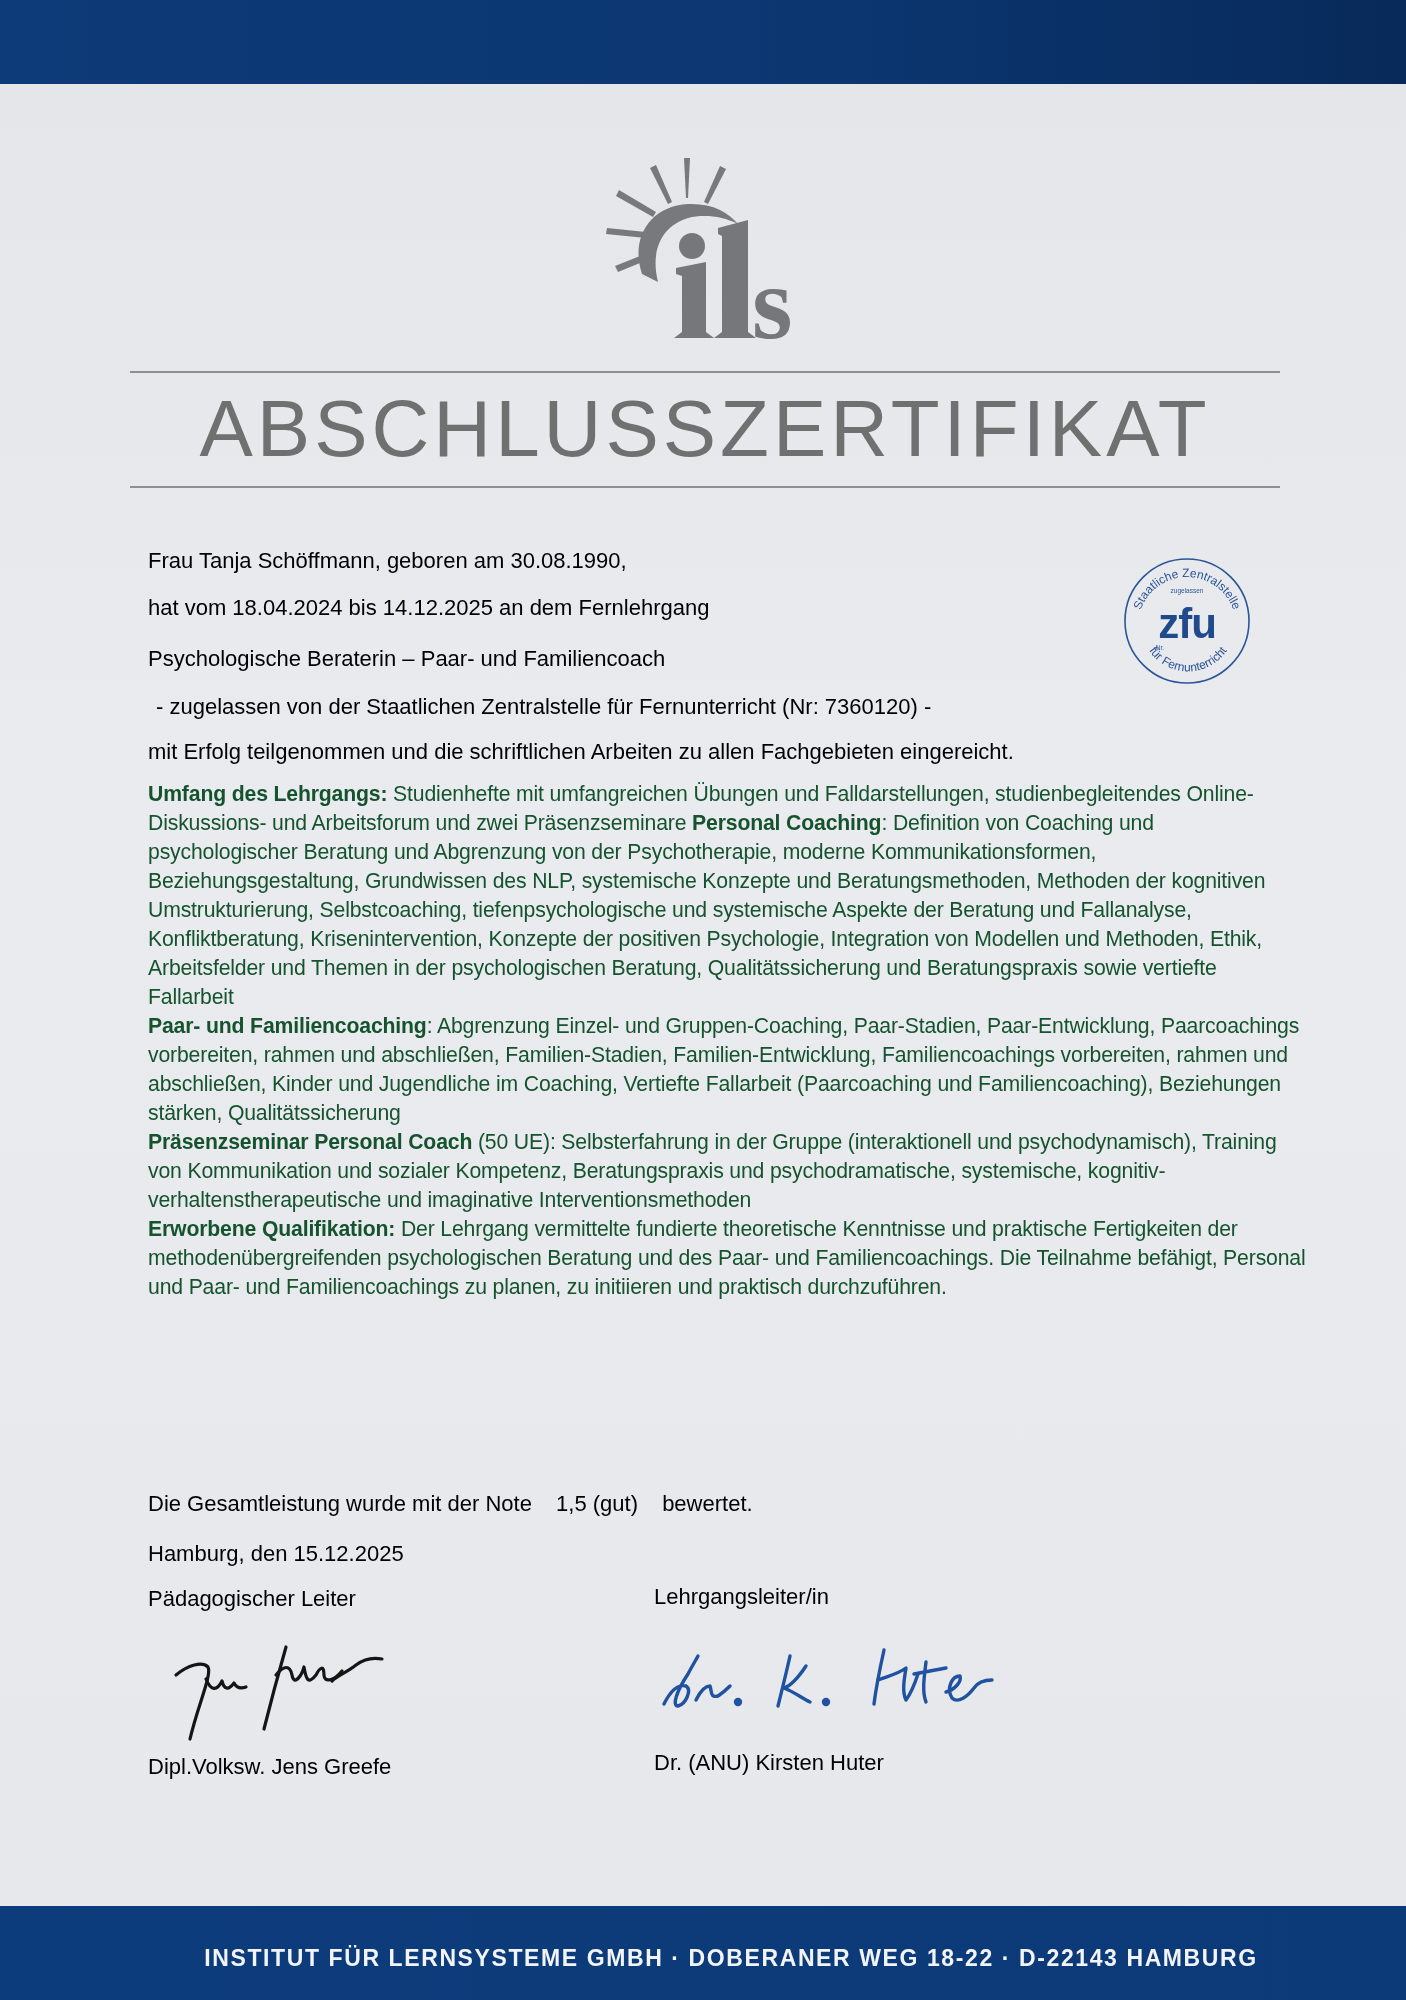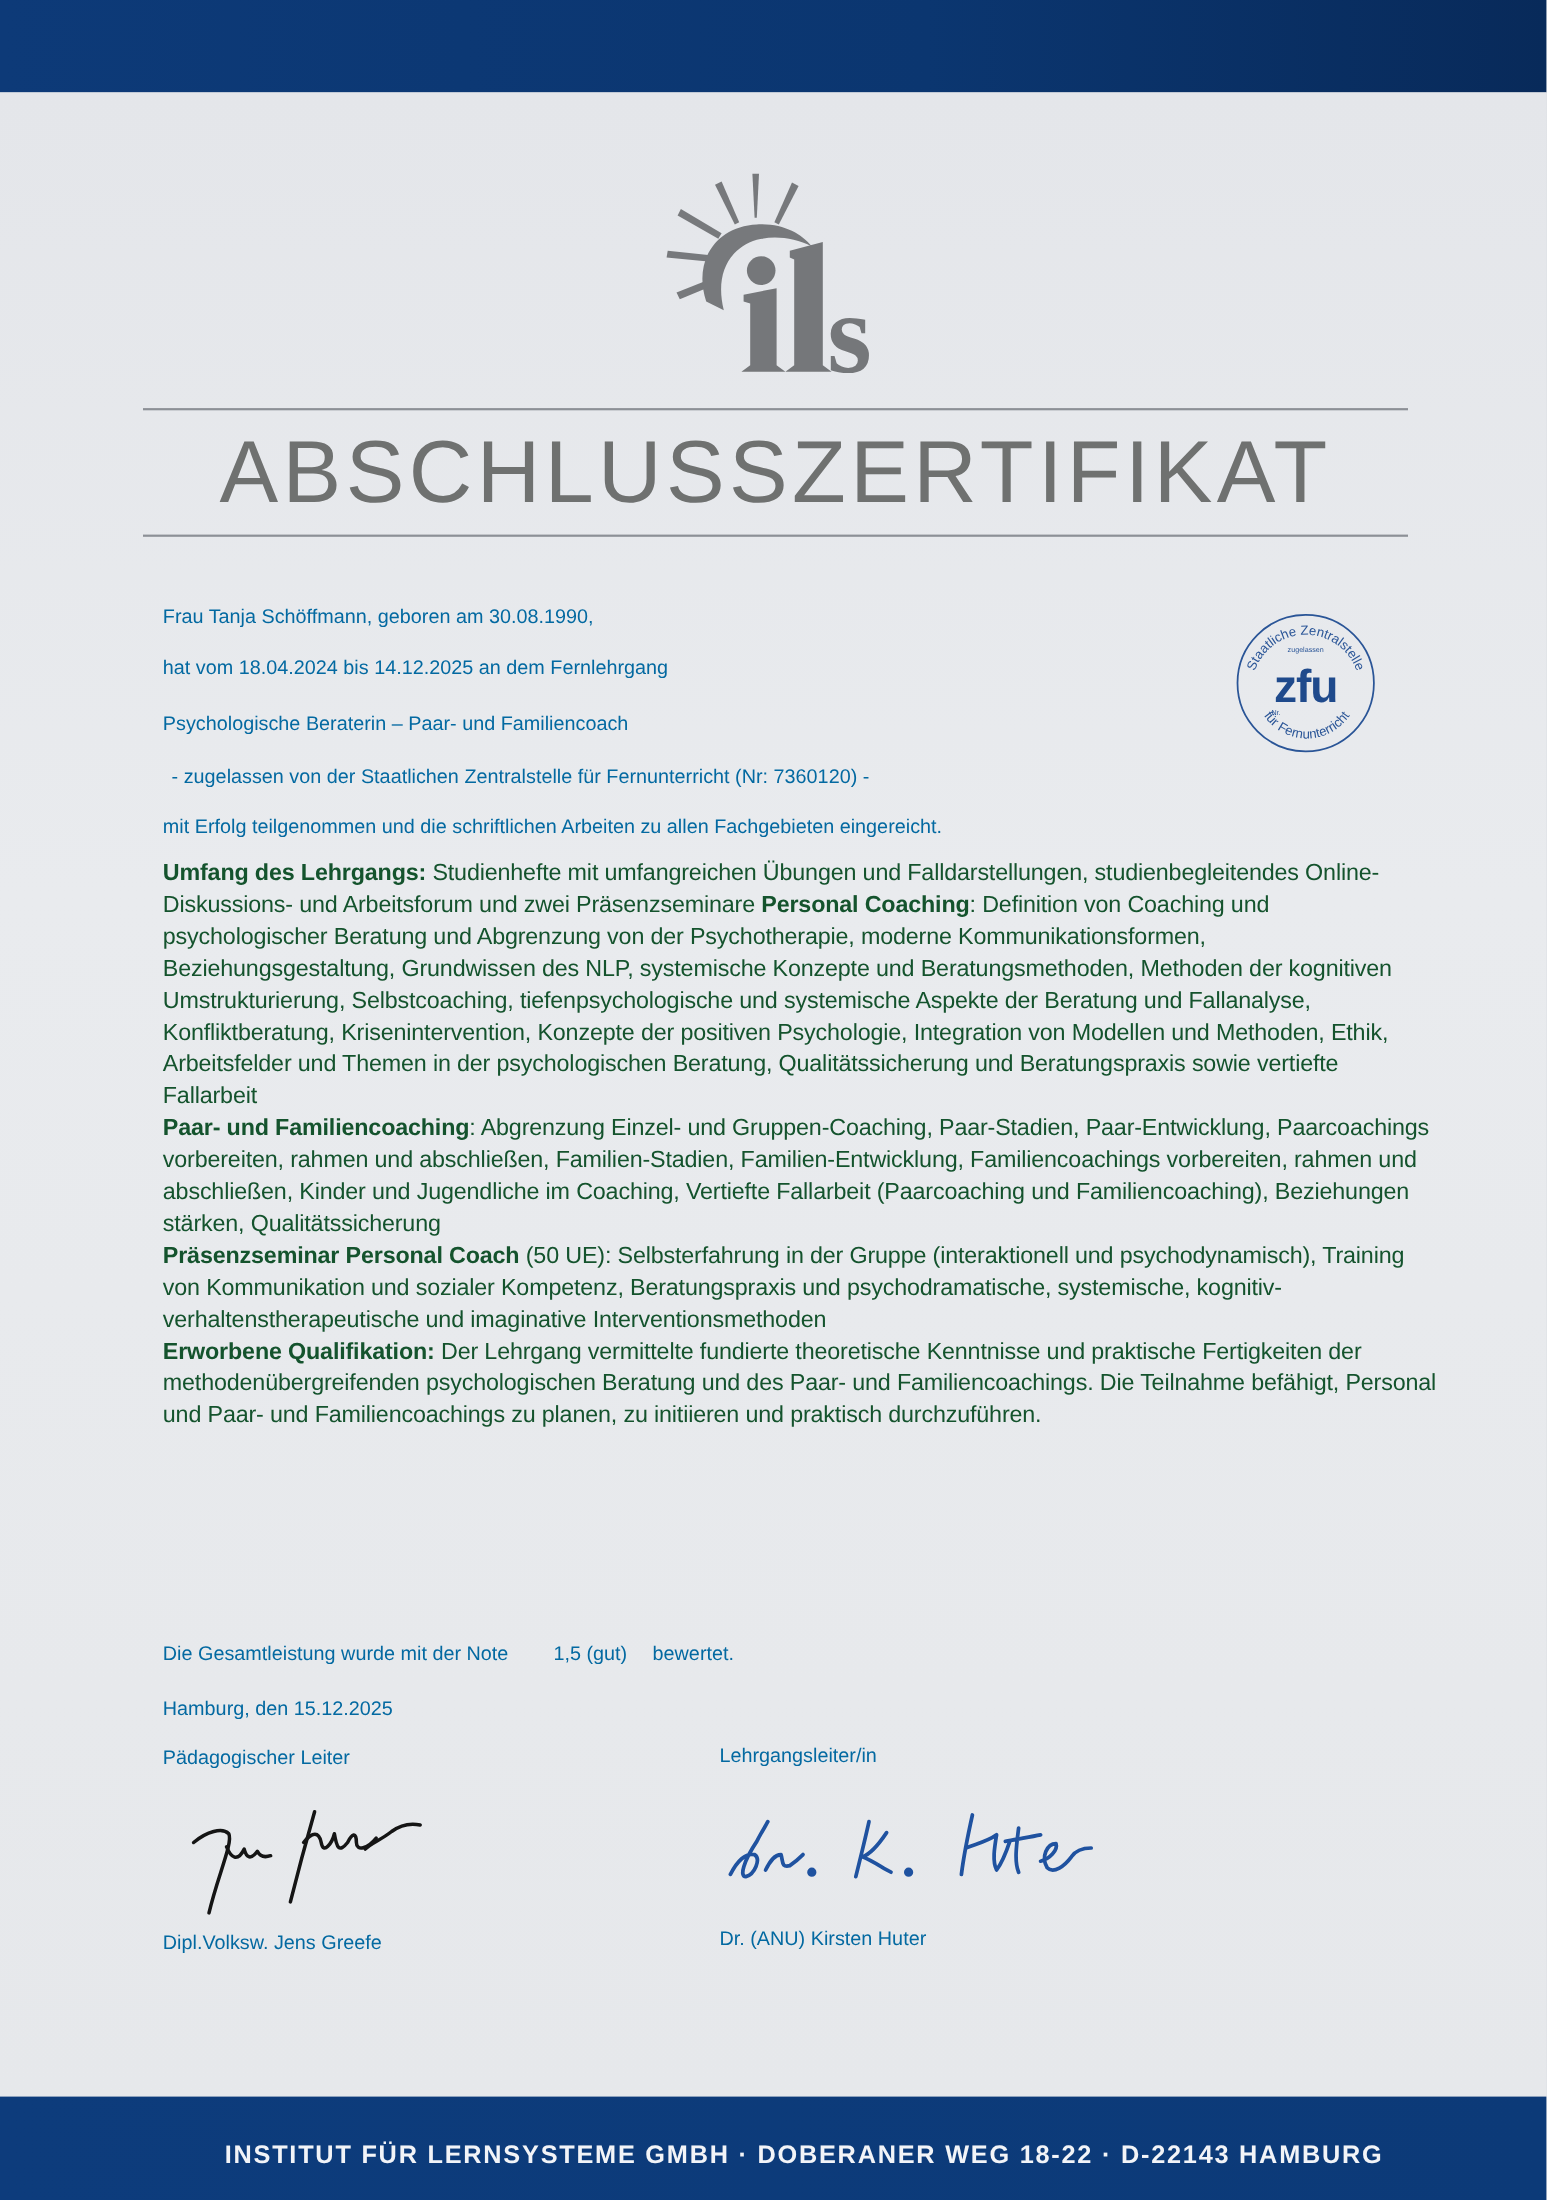--- a/index.html
+++ b/index.html
@@ -69,22 +69,22 @@
       text-align: center;
       font-size: 80px;
       letter-spacing: 4px;
       color: #6f7170;
       font-family: "Liberation Sans", sans-serif;
       font-weight: normal;
     }
     .text {
       position: absolute;
       left: 148px;
-      color: #0369a1;
-      font-size: 18px;
+      color: #000000;
+      font-size: 22px;
       line-height: 29px;
       white-space: nowrap;
     }
     .bold { font-weight: normal; text-align: right; }
     .body-block {
       position: absolute;
       left: 148px;
       top: 779px;
       width: 1160px;
       color: #14532d;
@@ -166,21 +166,21 @@
 
 <div class="body-block">
   <p><b>Umfang des Lehrgangs:</b><span> Studienhefte mit umfangreichen Übungen und Falldarstellungen, studienbegleitendes Online-Diskussions- und Arbeitsforum und zwei Präsenzseminare </span><b>Personal Coaching</b><span>: Definition von Coaching und psychologischer Beratung und Abgrenzung von der Psychotherapie, moderne Kommunikationsformen, Beziehungsgestaltung, Grundwissen des NLP, systemische Konzepte und Beratungsmethoden, Methoden der kognitiven Umstrukturierung, Selbstcoaching, tiefenpsychologische und systemische Aspekte der Beratung und Fallanalyse, Konfliktberatung, Krisenintervention, Konzepte der positiven Psychologie, Integration von Modellen und Methoden, Ethik, Arbeitsfelder und Themen in der psychologischen Beratung, Qualitätssicherung und Beratungspraxis sowie vertiefte Fallarbeit</span></p>
   <p><b>Paar- und Familiencoaching</b><span>: Abgrenzung Einzel- und Gruppen-Coaching, Paar-Stadien, Paar-Entwicklung, Paarcoachings vorbereiten, rahmen und abschließen, Familien-Stadien, Familien-Entwicklung, Familiencoachings vorbereiten, rahmen und abschließen, Kinder und Jugendliche im Coaching, Vertiefte Fallarbeit (Paarcoaching und Familiencoaching), Beziehungen stärken, Qualitätssicherung</span></p>
   <p><b>Präsenzseminar Personal Coach</b><span> (50 UE): Selbsterfahrung in der Gruppe (interaktionell und psychodynamisch), Training von Kommunikation und sozialer Kompetenz, Beratungspraxis und psychodramatische, systemische, kognitiv-verhaltenstherapeutische und imaginative Interventionsmethoden</span></p>
   <p><b>Erworbene Qualifikation:</b><span> Der Lehrgang vermittelte fundierte theoretische Kenntnisse und praktische Fertigkeiten der methodenübergreifenden psychologischen Beratung und des Paar- und Familiencoachings. Die Teilnahme befähigt, Personal und Paar- und Familiencoachings zu planen, zu initiieren und praktisch durchzuführen.</span></p>
 </div>
 
 <div class="text" style="top:1489px;">
   <span>Die Gesamtleistung wurde mit der Note</span>
-  <span style="margin-left:36px;">1,5 (gut)</span>
+  <span style="margin-left:18px;">1,5 (gut)</span>
   <span style="margin-left:18px;">bewertet.</span>
 </div>
 
 <div class="text" style="top:1539px;text-align:right;">Hamburg, den 15.12.2025</div>
 
 <div class="text" style="top:1584px;">Pädagogischer Leiter</div>
 <div class="text" style="top:1582px; left:654px;">Lehrgangsleiter/in</div>
 
 <svg class="sig" style="left:168px; top:1635px;" width="270" height="110" viewBox="0 0 270 110" xmlns="http://www.w3.org/2000/svg">
   <g fill="none" stroke="#151515" stroke-width="3.2" stroke-linecap="round" stroke-linejoin="round">

